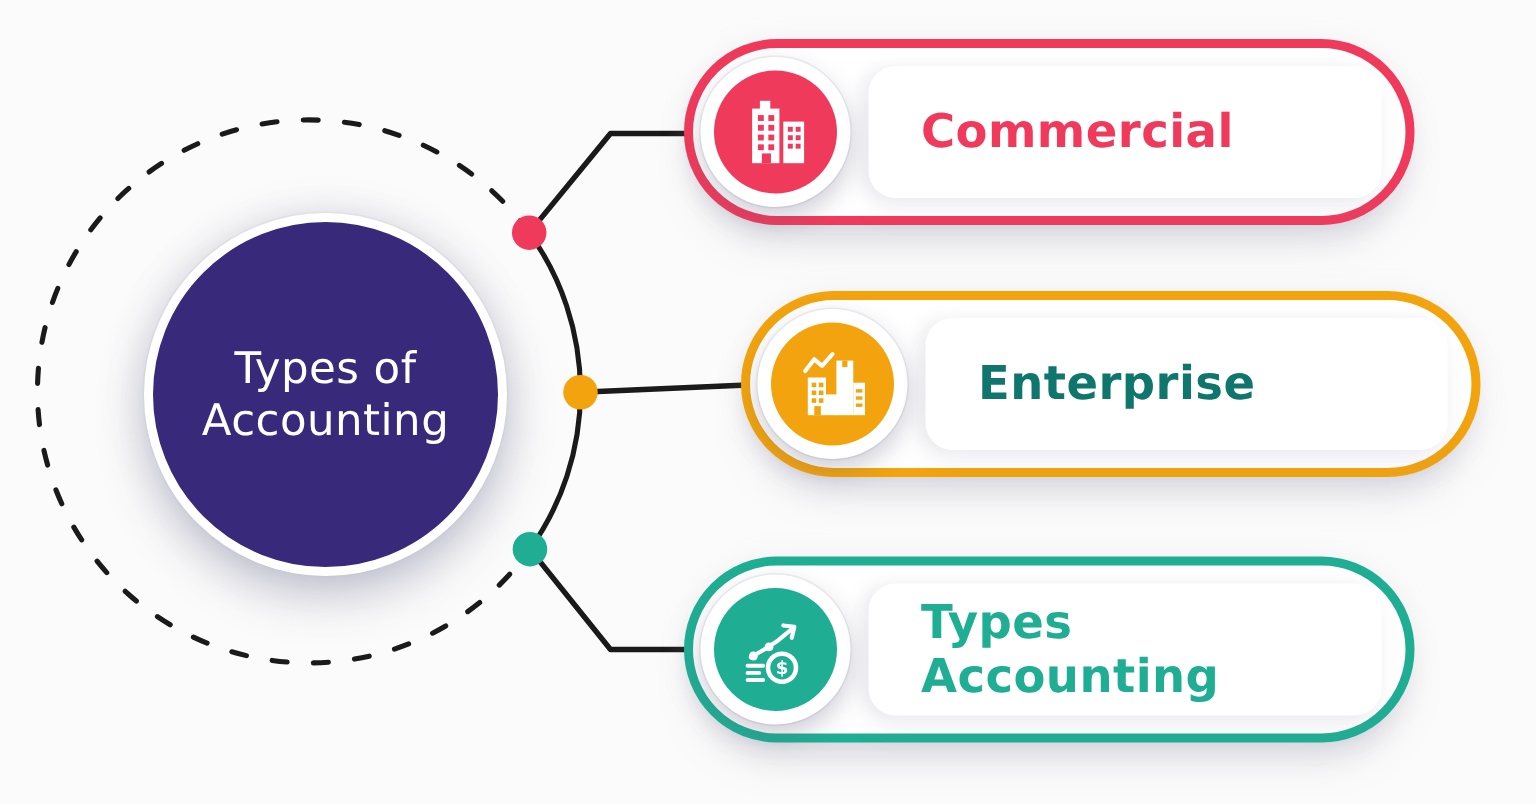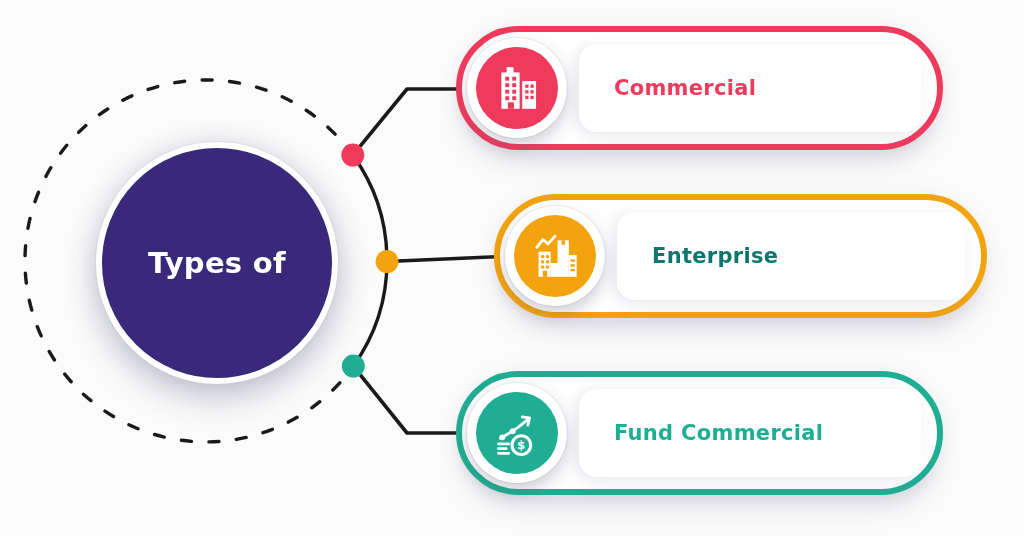--- a/index.html
+++ b/index.html
@@ -29,21 +29,21 @@
     border-radius: 50%;
     z-index: 2;
     display: flex;
     flex-direction: column;
     align-items: center;
     justify-content: center;
     box-shadow: 0 0 0 1px rgba(200,200,215,.25), 0 14px 32px rgba(70,70,110,.28), 0 0 26px rgba(130,130,160,.18);
   }
   .hub-line {
     color: #ffffff;
-    font-weight: bold;
+    font-weight: normal;
     font-size: 29px;
     line-height: 35px;
     letter-spacing: .3px;
     text-align: center;
   }
   
   .pill {
     position: absolute;
     height: 124px;
     border-radius: 999px;
@@ -83,21 +83,21 @@
     flex: 1;
     height: 88px;
     margin: 0 16px 0 12px;
     background: #ffffff;
     border-radius: 18px;
     display: flex;
     align-items: center;
     padding-left: 35px;
     box-shadow: -6px 0 10px rgba(120,120,150,.10), 0 12px 18px rgba(130,130,160,.08);
     font-weight: bold;
-    font-size: 21px;
+    font-size: 31px;
     letter-spacing: .3px;
   }
   .labelbox.commercial { color: #f03a5c; }
   .labelbox.enterprise { color: #0f766e; }
   .labelbox.fund       { color: #1fae93; }
 </style>
 </head>
 <body>
 
 <div class="scene">
@@ -112,20 +112,21 @@
     <path d="M 387 261.5 L 502 256.5" fill="none" stroke="#1a1a1a" stroke-width="3.6" stroke-linecap="round"></path>
     <path d="M 353.3 366.1 L 407 433 L 474 433" fill="none" stroke="#1a1a1a" stroke-width="3.6" stroke-linecap="round" stroke-linejoin="round"></path>
 
     <circle cx="352.8" cy="155.1" r="11.5" fill="#f03a5c"></circle>
     <circle cx="387" cy="261.5" r="11.5" fill="#f2a30d"></circle>
     <circle cx="353.3" cy="366.1" r="11.5" fill="#1fae93"></circle>
   </svg>
 
   <div class="hub">
     <div class="hub-line">Types of</div>
+    <div class="hub-line">Accounting</div>
   </div>
 
   <div class="pill commercial">
     <div class="badge">
       <div class="badge-inner commercial">
         <svg width="52" height="52" viewBox="0 0 60 60">
           <g fill="#ffffff">
             <rect x="18" y="6" width="8" height="8"></rect>
             <rect x="12" y="12" width="21" height="42"></rect>
             <rect x="36" y="22" width="16" height="32"></rect>
@@ -197,16 +198,16 @@
             <rect x="7" y="41" width="15" height="3" rx="1.5"></rect>
             <rect x="7" y="46.5" width="12" height="3" rx="1.5"></rect>
             <rect x="7" y="52" width="15" height="3" rx="1.5"></rect>
             <circle cx="35" cy="44" r="12.5"></circle>
           </g>
           <circle cx="35" cy="44" r="9" fill="#1fae93"></circle>
           <text x="35" y="49" text-anchor="middle" font-size="14" font-weight="bold" fill="#ffffff" font-family="DejaVu Sans, Liberation Sans, sans-serif">$</text>
         </svg>
       </div>
     </div>
-    <div class="labelbox fund">Fund Commercial</div>
+    <div class="labelbox fund">Types Accounting</div>
   </div>
 
 </div>
 
 </body></html>

